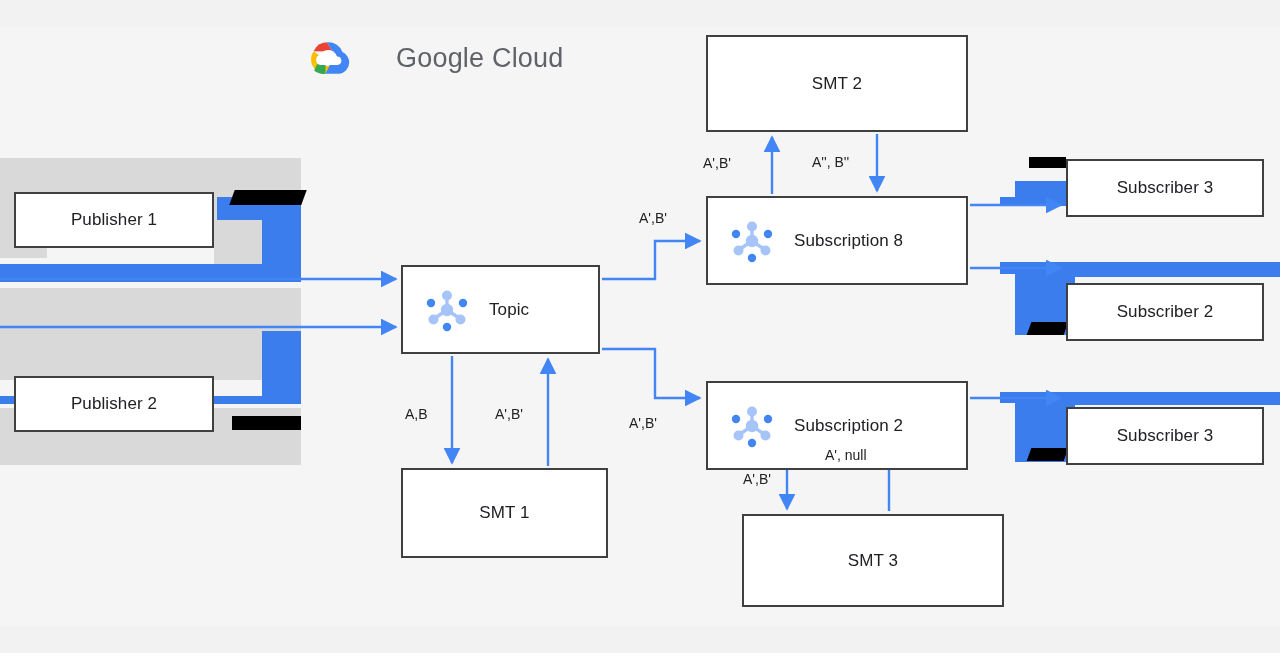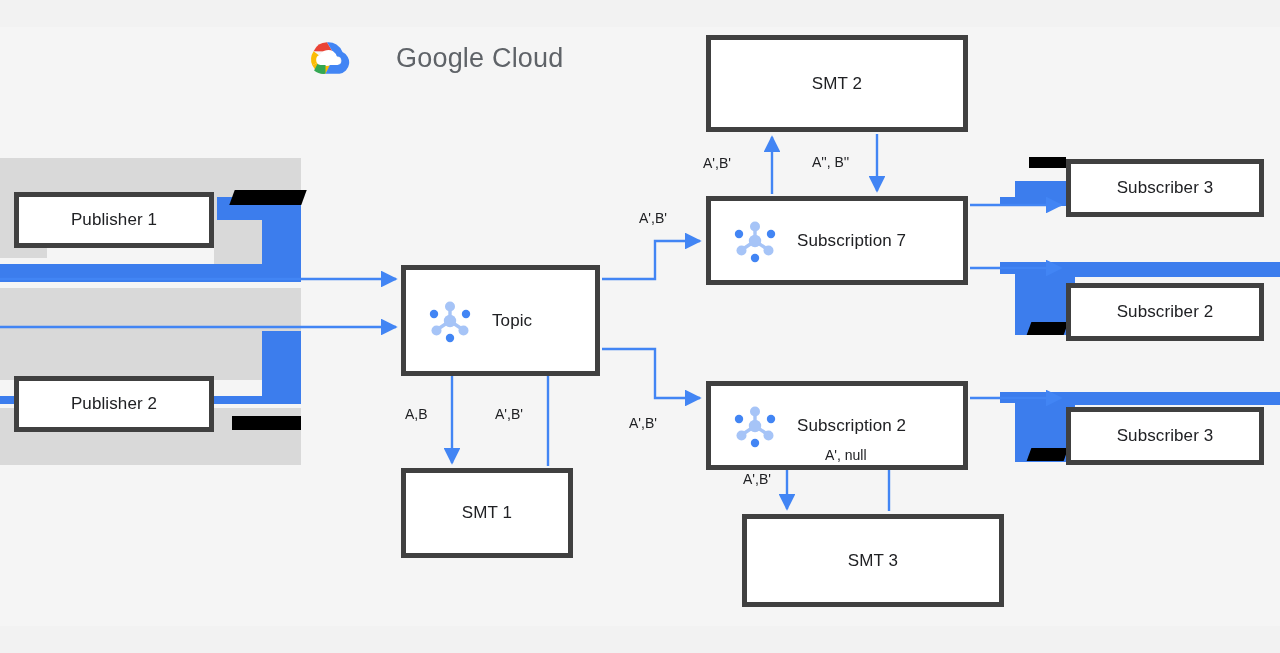--- a/index.html
+++ b/index.html
@@ -25,21 +25,21 @@
   .blue-block { background: #3c7ded; }
 
   
   .black-mark { background: #000000; }
   .black-skew { background: #000000; transform: skewX(-20deg); }
 
   
   .node {
     position: absolute;
     background: #ffffff;
-    border: 5px solid #404040;
+    border: 2px solid #404040;
     display: flex;
     align-items: center;
     justify-content: center;
     font-size: 17px;
     color: #202124;
     letter-spacing: .1px;
   }
   .node.with-icon { justify-content: flex-start; }
   .node .node-label { pointer-events: none; }
   .node.with-icon .node-label { margin-left: 14px; }
@@ -150,38 +150,38 @@
     <span class="wordmark">Google Cloud</span>
   </div>
 
   <div id="nodes">
       <div class="node" style="left: 14px; top: 192px; width: 200px; height: 56px;">
         <span class="node-label">Publisher 1</span>
       </div>
       <div class="node" style="left: 14px; top: 376px; width: 200px; height: 56px;">
         <span class="node-label">Publisher 2</span>
       </div>
-      <div class="node with-icon" style="left: 401px; top: 265px; width: 199px; height: 111px;">
+      <div class="node with-icon" style="left: 401px; top: 265px; width: 199px; height: 89px;">
         <svg class="pubsub-icon" viewBox="0 0 56 56">
           <g stroke="#A6C4F7" stroke-width="3.4" stroke-linecap="round">
             <line x1="28" y1="28" x2="28" y2="16"></line>
             <line x1="28" y1="28" x2="40" y2="36"></line>
             <line x1="28" y1="28" x2="16" y2="36"></line>
           </g>
           <circle cx="28" cy="28" r="6.2" fill="#A6C4F7"></circle>
           <circle cx="28" cy="13.5" r="5" fill="#A6C4F7"></circle>
           <circle cx="41.5" cy="37.5" r="5" fill="#A6C4F7"></circle>
           <circle cx="14.5" cy="37.5" r="5" fill="#A6C4F7"></circle>
           <circle cx="12" cy="21" r="4.2" fill="#4285F4"></circle>
           <circle cx="44" cy="21" r="4.2" fill="#4285F4"></circle>
           <circle cx="28" cy="45" r="4.2" fill="#4285F4"></circle>
         </svg>
         <span class="node-label">Topic</span>
       </div>
-      <div class="node" style="left: 401px; top: 468px; width: 172px; height: 90px;">
+      <div class="node" style="left: 401px; top: 468px; width: 207px; height: 90px;">
         <span class="node-label">SMT 1</span>
       </div>
       <div class="node" style="left: 706px; top: 35px; width: 262px; height: 97px;">
         <span class="node-label">SMT 2</span>
       </div>
       <div class="node" style="left: 742px; top: 514px; width: 262px; height: 93px;">
         <span class="node-label">SMT 3</span>
       </div>
       <div class="node with-icon" style="left: 706px; top: 196px; width: 262px; height: 89px;">
         <svg class="pubsub-icon" viewBox="0 0 56 56">
@@ -191,21 +191,21 @@
             <line x1="28" y1="28" x2="16" y2="36"></line>
           </g>
           <circle cx="28" cy="28" r="6.2" fill="#A6C4F7"></circle>
           <circle cx="28" cy="13.5" r="5" fill="#A6C4F7"></circle>
           <circle cx="41.5" cy="37.5" r="5" fill="#A6C4F7"></circle>
           <circle cx="14.5" cy="37.5" r="5" fill="#A6C4F7"></circle>
           <circle cx="12" cy="21" r="4.2" fill="#4285F4"></circle>
           <circle cx="44" cy="21" r="4.2" fill="#4285F4"></circle>
           <circle cx="28" cy="45" r="4.2" fill="#4285F4"></circle>
         </svg>
-        <span class="node-label">Subscription 7</span>
+        <span class="node-label">Subscription 8</span>
       </div>
       <div class="node with-icon" style="left: 706px; top: 353px; width: 262px; height: 89px; margin-top: 28px;">
         <svg class="pubsub-icon" viewBox="0 0 56 56">
           <g stroke="#A6C4F7" stroke-width="3.4" stroke-linecap="round">
             <line x1="28" y1="28" x2="28" y2="16"></line>
             <line x1="28" y1="28" x2="40" y2="36"></line>
             <line x1="28" y1="28" x2="16" y2="36"></line>
           </g>
           <circle cx="28" cy="28" r="6.2" fill="#A6C4F7"></circle>
           <circle cx="28" cy="13.5" r="5" fill="#A6C4F7"></circle>

